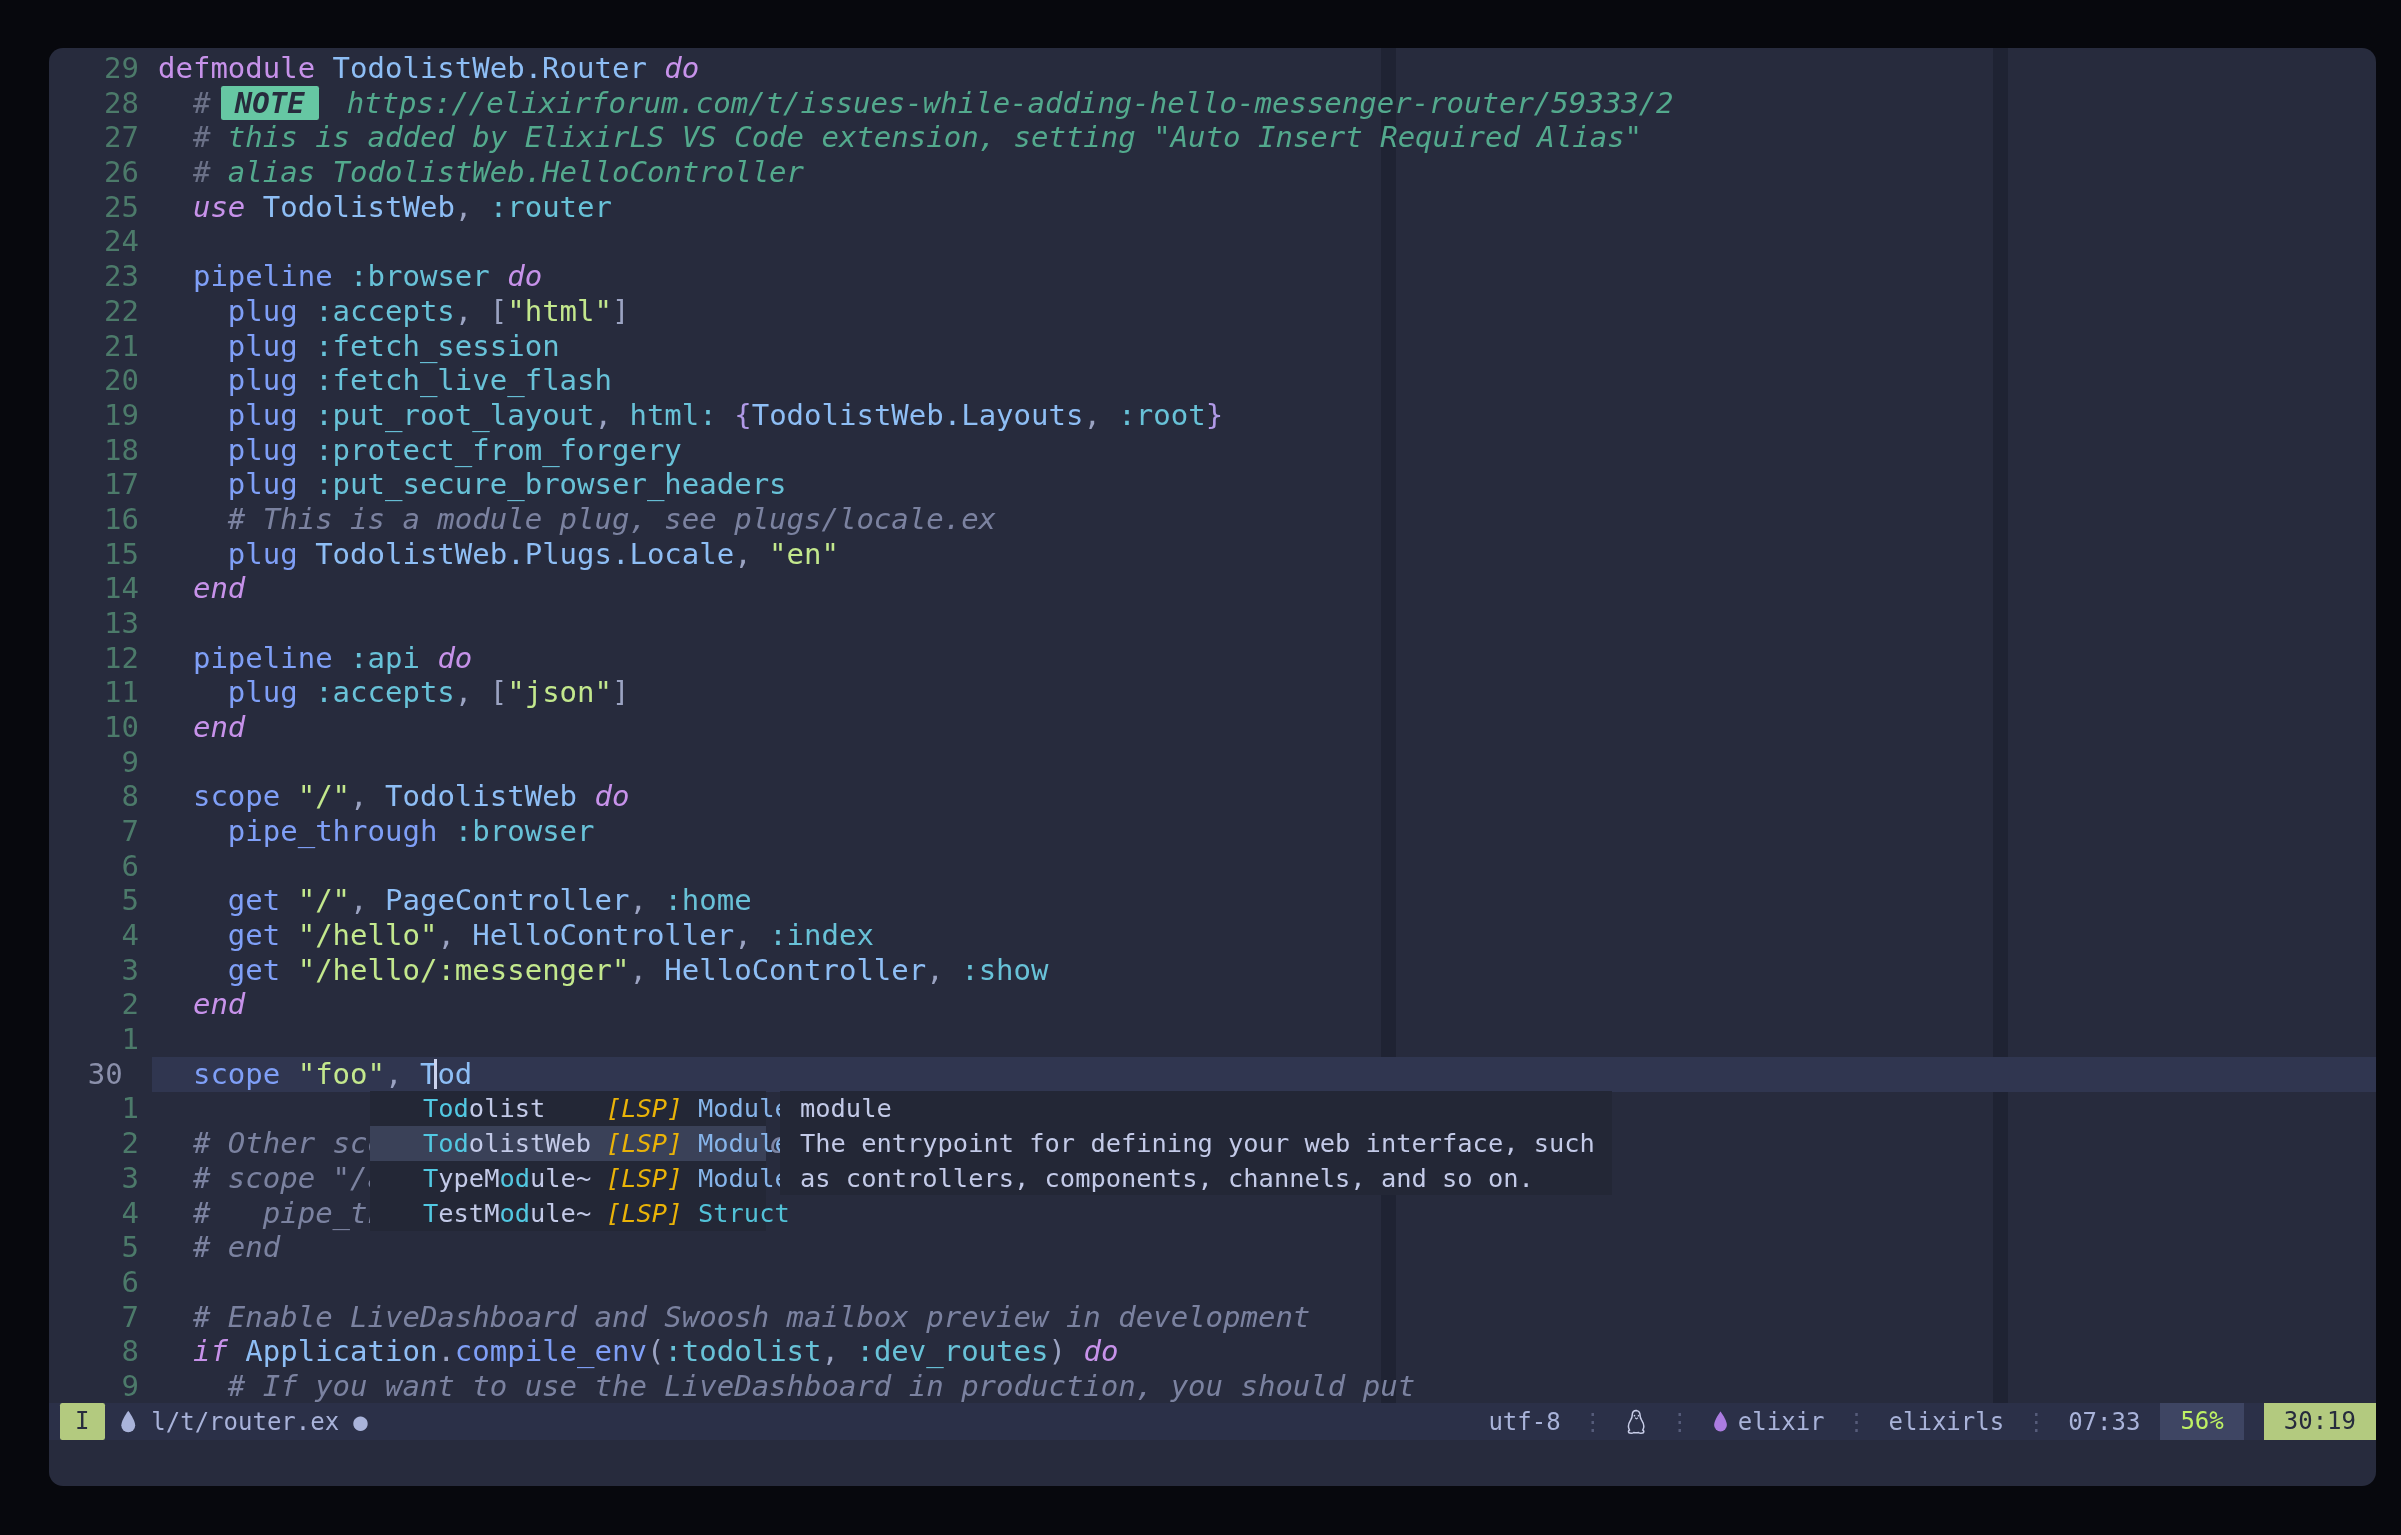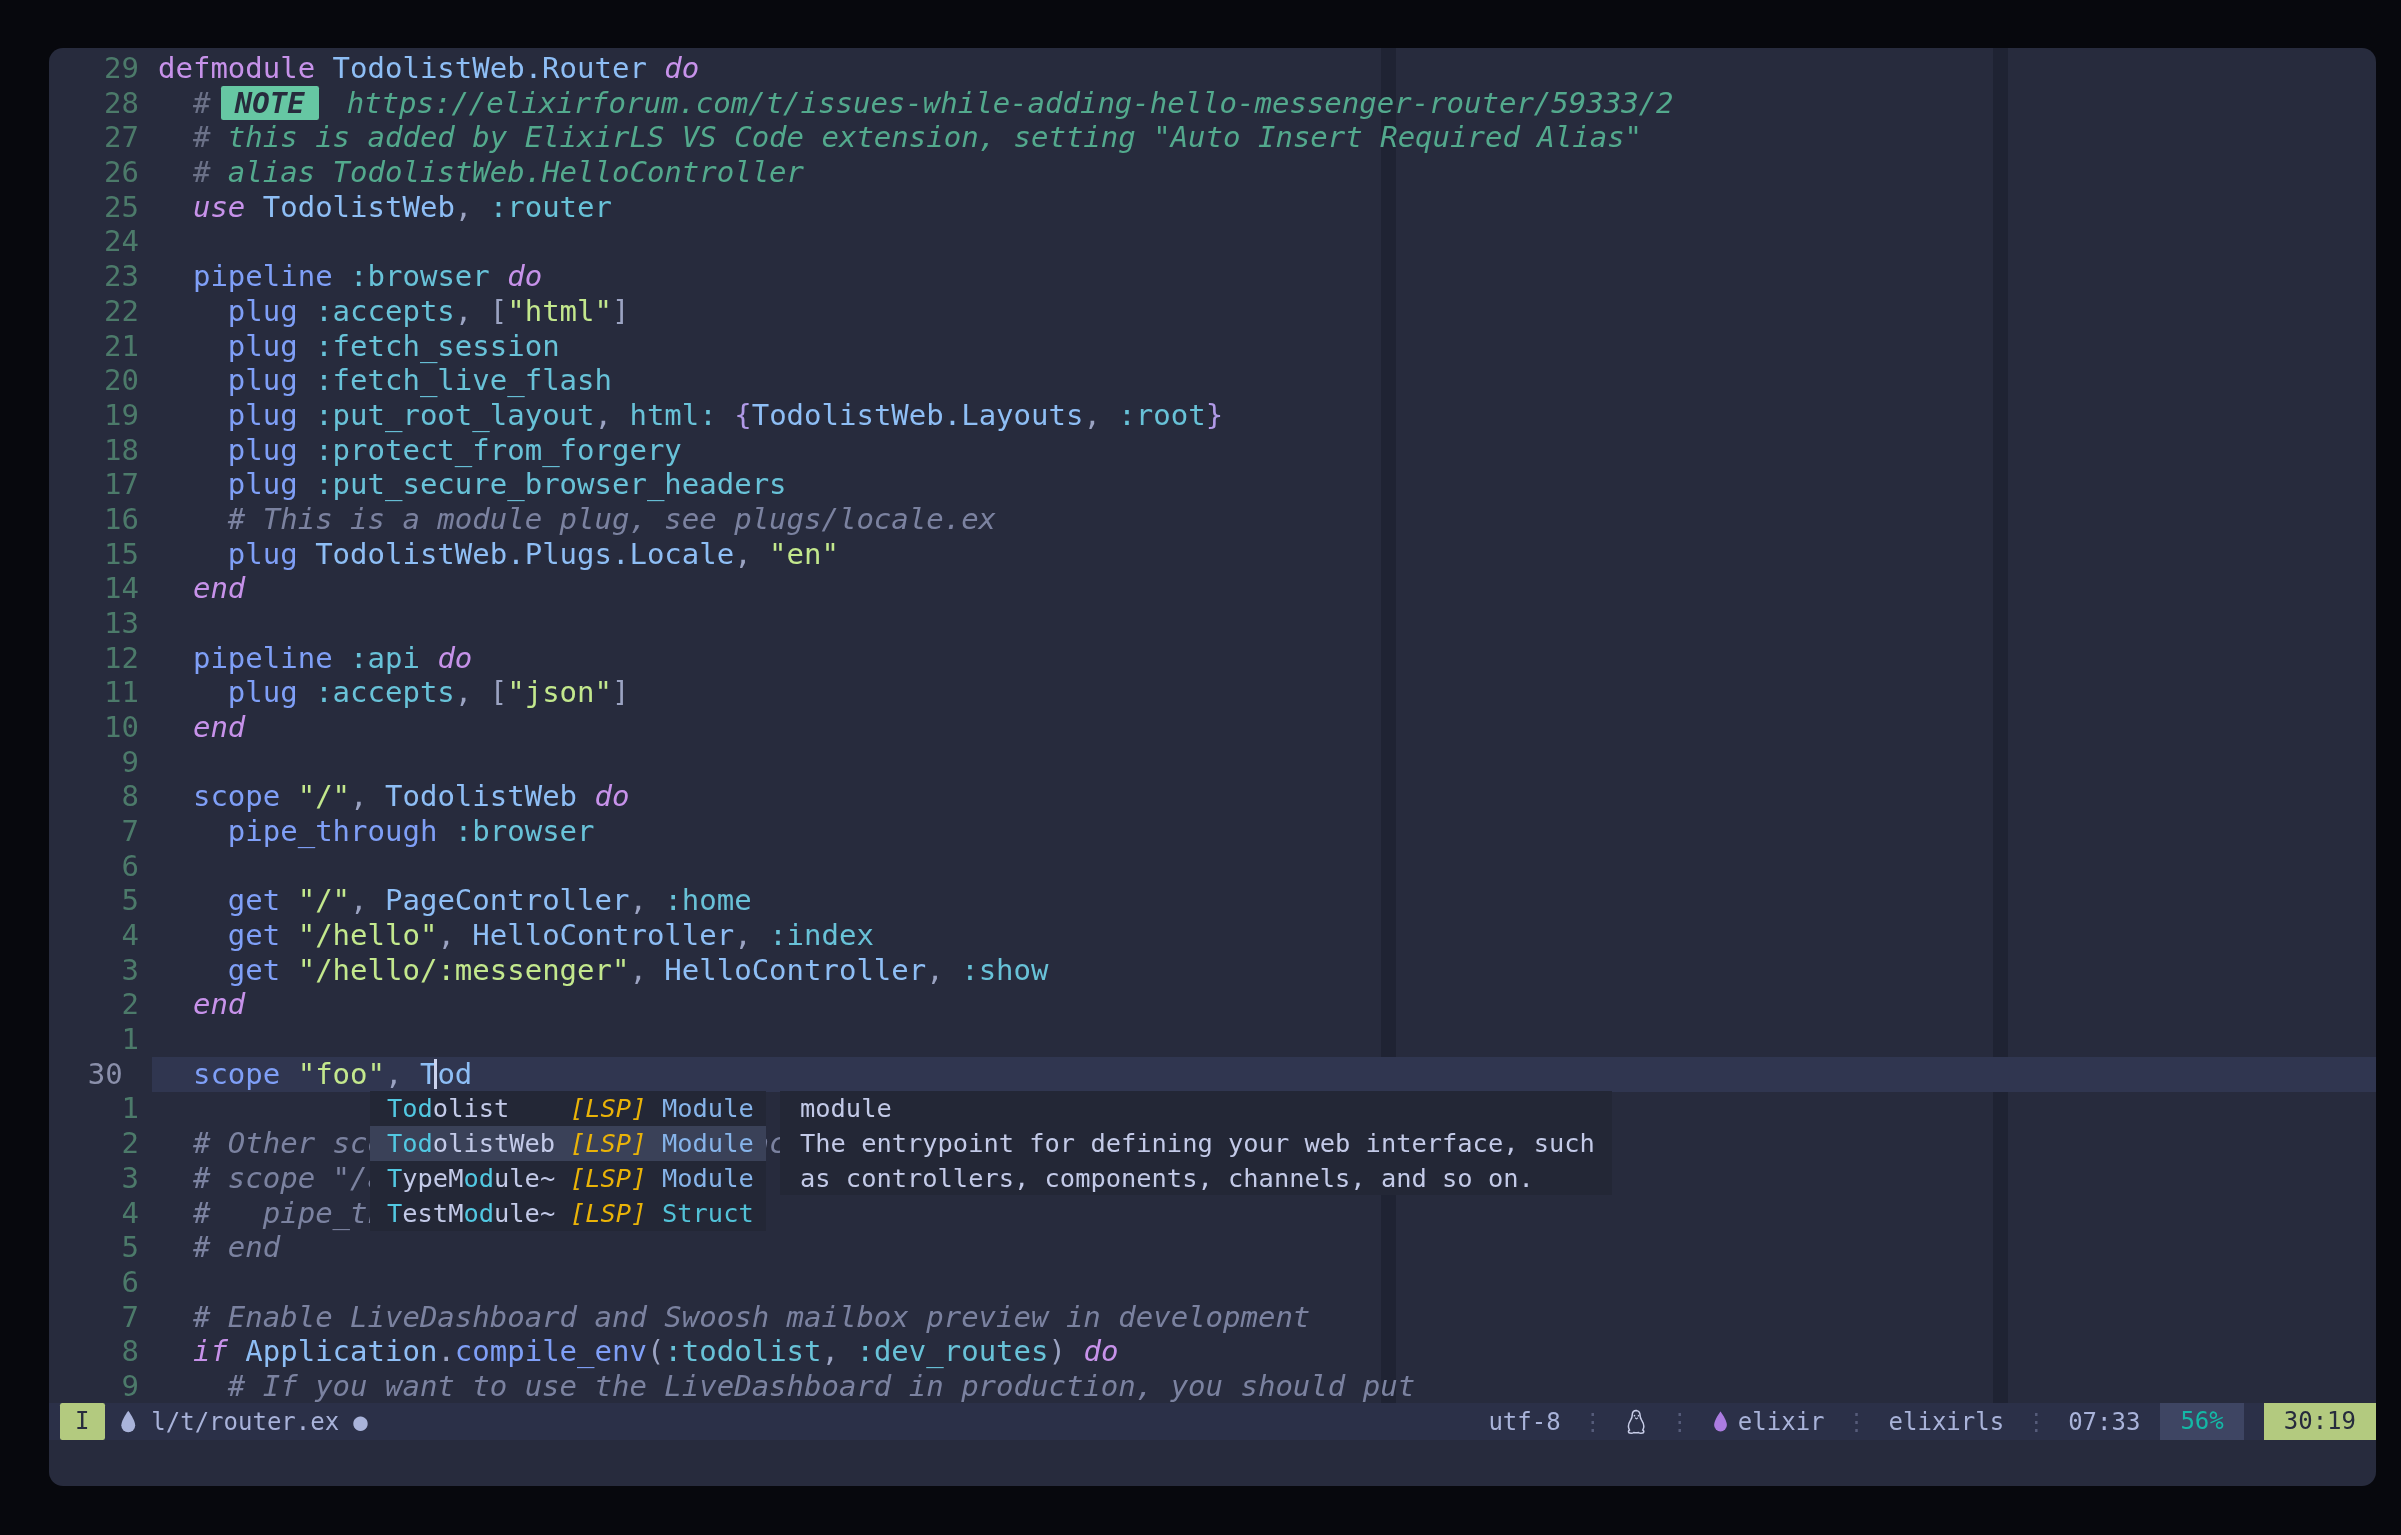--- a/index.html
+++ b/index.html
@@ -23,37 +23,37 @@
   .s-h{color:#6b7188;} .s-p{color:#9ba3c2;} .s-b{color:#b19ae8;}
   .s-n{background:#66c7a3;color:#272b3d;font-weight:bold;font-style:italic;
        padding:0 14px;margin:0 -7px;border-radius:2.3px;}
   
   #caret{position:absolute;left:385px;top:1011px;width:3.1px;height:30px;background:#cdd3ee;}
   
   #popup{position:absolute;left:321px;top:1043px;width:396px;background:#232736;}
   .pitem{position:relative;height:35px;line-height:35px;font-size:25.4px;white-space:pre;
          padding-left:17px;color:#c3cae8;}
   .pitem.sel{background:#3a4158;}
-  .pname{display:inline-block;width:183px;}
+  .pname{display:inline-block;width:183px;margin-left:36px;}
   .ptag{display:inline-block;width:92px;color:#eab308;font-style:italic;}
   .pkind-Module{color:#86b4ea;} .pkind-Struct{color:#52c2d8;}
   .match{color:#52c8e2;}
   
   #docwin{position:absolute;left:731px;top:1043px;width:832px;height:104px;background:#232736;}
   .docline{height:35px;line-height:35px;font-size:25.4px;white-space:pre;color:#c3cae8;padding-left:20px;}
   
   #statusbar{position:absolute;left:0;right:0;top:1355px;height:37px;background:#2b3048;
              font-size:24px;color:#a9b3da;}
   #sb-left{position:absolute;left:10.8px;top:0;height:37px;display:flex;align-items:center;gap:14px;}
   #sb-right{position:absolute;right:0;top:0;height:37px;display:flex;align-items:center;gap:20px;margin-left:48px;}
   #mode-badge{width:45px;height:37px;background:#b3ca7f;color:#272b3d;text-align:center;
               line-height:37px;border-radius:2.3px;}
   .sbsep{color:#565c7a;font-family:"DejaVu Sans", sans-serif;}
   .sbbox{height:37px;line-height:37px;padding:0 20px;}
-  #scrollbox{background:#3e4563;color:#14b8a6;}
+  #scrollbox{background:#3e4563;color:#bef264;}
   #posbox{background:#b3ca7f;color:#272b3d;}
   .icon{display:inline-flex;align-items:center;}
   #sb-right .lang{display:flex;align-items:center;gap:9.2px;}
 </style>
 </head>
 <body>
 
 <div id="screen">
   <div id="window">
 

